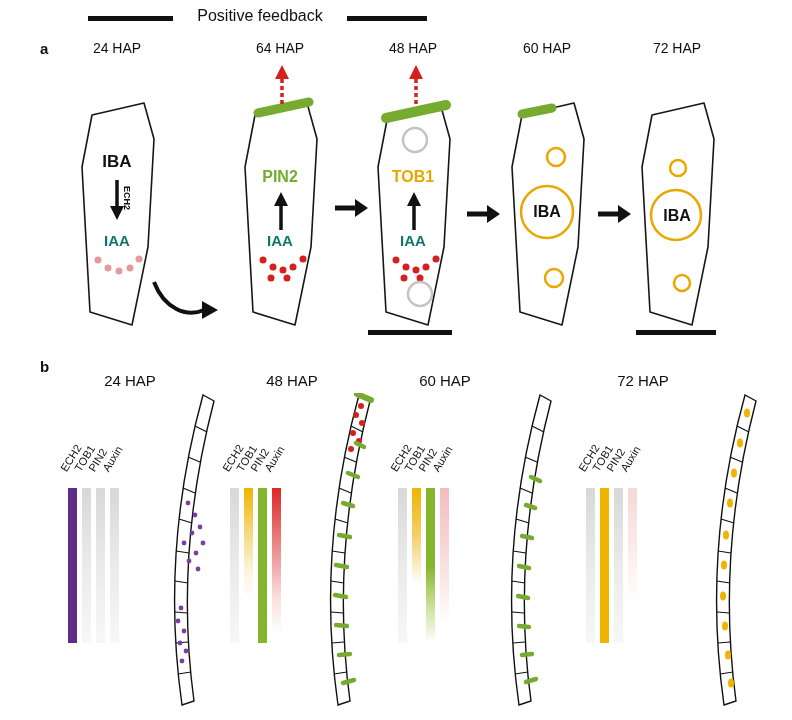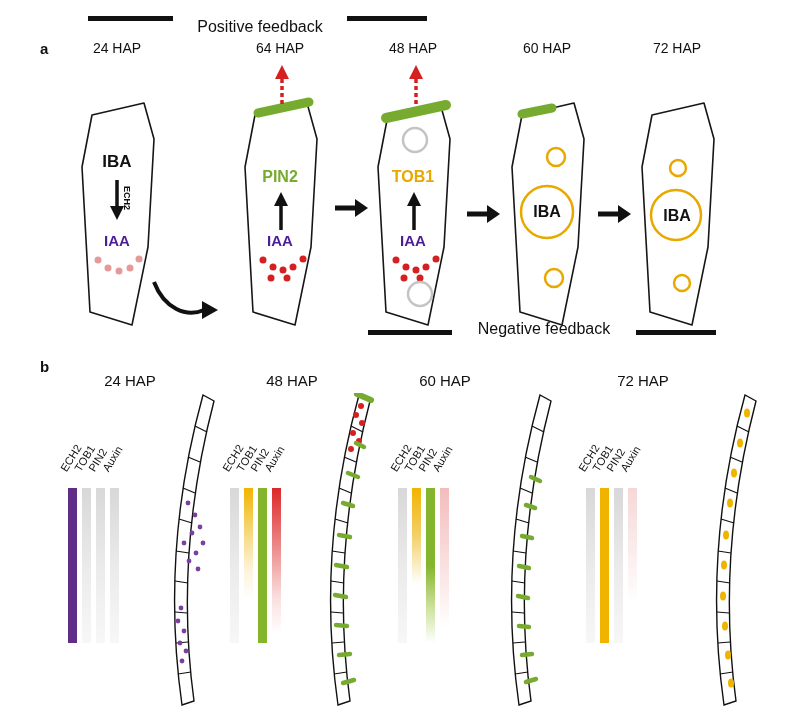--- a/index.html
+++ b/index.html
@@ -8,21 +8,21 @@
   .abs{position:absolute;}
   .bar-line{position:absolute;background:#111;height:5px;}
   .fb-text{position:absolute;font-size:16px;text-align:center;}
   .panel-label{position:absolute;font-weight:bold;font-size:15px;}
   .stage{position:absolute;width:110px;height:300px;}
   .time-label{font-size:14px;text-align:center;width:110px;}
   .cell-svg{position:absolute;left:0;top:22px;}
   .mol{position:absolute;left:0;width:110px;text-align:center;font-weight:bold;}
   .iba{font-size:17px;color:#111;}
   .iba-sm{font-size:16px;color:#111;}
-  .iaa{color:#4c1d95;font-size:15px;}
+  .iaa{color:#0f766e;font-size:15px;}
   .pin2{color:#76ab2f;font-size:16px;}
   .tob1{color:#e8a800;font-size:16px;}
   .ech2-rot{position:absolute;font-size:9px;font-weight:bold;transform:rotate(90deg);transform-origin:left top;white-space:nowrap;}
   .cell{fill:#fff;stroke:#161616;stroke-width:1.6;stroke-linejoin:round;}
   .group{position:absolute;height:352px;}
   .b-time{position:absolute;top:7px;font-size:15px;text-align:center;}
   .bar{position:absolute;top:123px;width:9px;height:155px;}
   .rot-label{position:absolute;top:95px;height:14px;line-height:14px;font-size:11px;
              transform:rotate(-58deg);transform-origin:0 100%;white-space:nowrap;}
   .arc{position:absolute;}
@@ -36,21 +36,21 @@
   .g3-auxin{background:linear-gradient(180deg,#f3bcbc 0%,#fbe4e4 55%,#ffffff 90%);}
   .g4-tob1{background:#f0b400;}
   .g4-auxin{background:linear-gradient(180deg,#f6d7d7 0%,#ffffff 75%);}
 </style>
 </head>
 <body>
 
 <div class="page">
 
   <div class="bar-line" style="left:88px;top:16px;width:85px"></div>
-  <div class="fb-text" style="left:173px;top:18px;width:174px">Positive feedback</div>
+  <div class="fb-text" style="left:173px;top:7px;width:174px">Positive feedback</div>
   <div class="bar-line" style="left:347px;top:16px;width:80px"></div>
 
   <div class="panel-label" style="left:40px;top:40px">a</div>
 
   <div class="stage" style="left:62px;top:40px">
     <div class="time-label">24 HAP</div>
     <svg class="cell-svg" width="110" height="270" viewBox="0 0 110 270">
       <path class="cell" d="M30,53 L82,41 L92,77 L86,185 L70,263 L28,250 L20,105 Z"></path>
       <path d="M55,118 L55,146" stroke="#111" stroke-width="3.5"></path>
       <polygon points="48,144 62,144 55,158" fill="#111"></polygon>
@@ -152,21 +152,20 @@
     <svg class="cell-svg" width="110" height="270" viewBox="0 0 110 270">
       <path class="cell" d="M30,53 L82,41 L92,77 L86,185 L70,263 L28,250 L20,105 Z"></path>
       <circle cx="56" cy="106" r="8" fill="none" stroke="#e8a800" stroke-width="2.5"></circle>
       <circle cx="54" cy="153" r="25" fill="none" stroke="#e8a800" stroke-width="2.5"></circle>
       <circle cx="60" cy="221" r="8" fill="none" stroke="#e8a800" stroke-width="2.5"></circle>
     </svg>
     <span class="mol iba-sm" style="top:167px">IBA</span>
   </div>
 
   <div class="bar-line" style="left:368px;top:330px;width:84px"></div>
-  <div class="fb-text" style="left:452px;top:320px;width:184px">Negative feedback</div>
   <div class="bar-line" style="left:636px;top:330px;width:80px"></div>
 
   <div class="panel-label" style="left:40px;top:358px">b</div>
 
   <div class="group" style="left:60px;top:365px;width:170px">
     <div class="b-time" style="left:15px;width:110px">24 HAP</div>
     <span class="rot-label" style="left:9px">ECH2</span>
     <span class="rot-label" style="left:23px">TOB1</span>
     <span class="rot-label" style="left:37px">PIN2</span>
     <span class="rot-label" style="left:51px">Auxin</span>

